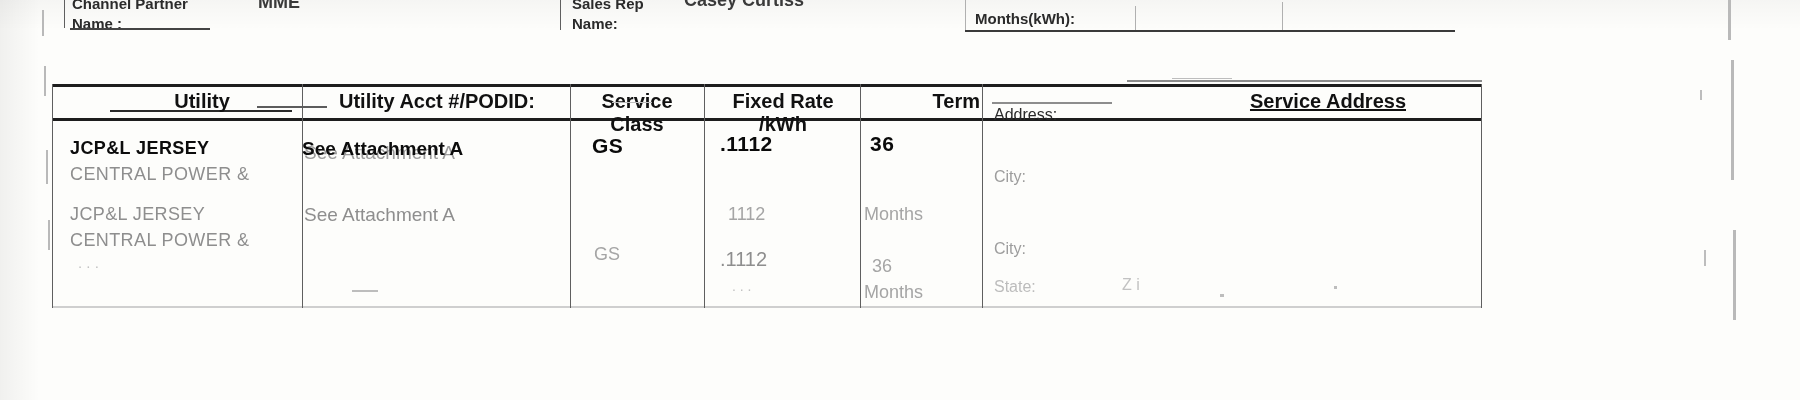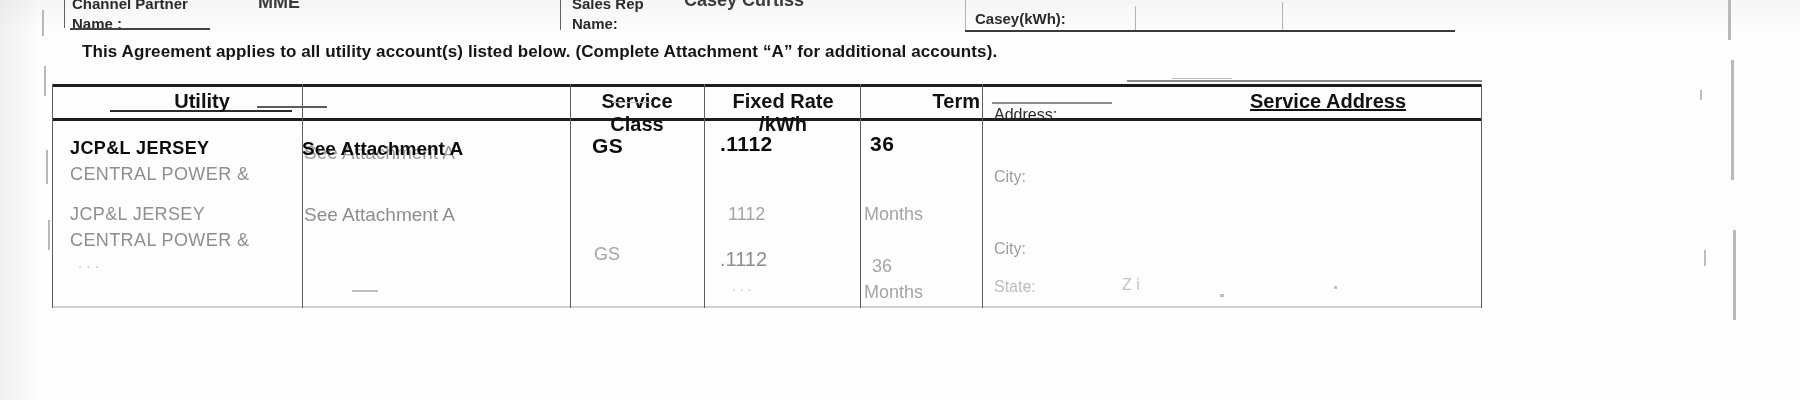--- a/index.html
+++ b/index.html
@@ -152,32 +152,31 @@
   <div class="edge-mark" style="left:1733px;top:230px;width:3px;height:90px;"></div>
 
   <div class="blk hdr-label" style="left:72px;top:-6px;line-height:20px;">Channel Partner
 Name :</div>
   <div class="blk hdr-value" style="left:258px;top:-8px;">MME</div>
 
   <div class="blk hdr-label" style="left:572px;top:-6px;line-height:20px;">Sales Rep
 Name:</div>
   <div class="blk hdr-value" style="left:684px;top:-10px;">Casey Curtiss</div>
 
-  <div class="blk hdr-label" style="left:975px;top:10px;">Casey(kWh):</div>
+  <div class="blk hdr-label" style="left:975px;top:10px;">Months(kWh):</div>
   <div class="blk hdr-value" style="left:1288px;top:-10px;color:#8a8a8a;"></div>
 
   <div class="rule" style="left:70px;top:28px;width:140px;height:2px;background:#444;"></div>
   <div class="rule vert" style="left:64px;top:-10px;height:38px;"></div>
   <div class="rule vert" style="left:560px;top:-10px;height:40px;"></div>
   <div class="rule vert-faint" style="left:965px;top:-10px;height:40px;"></div>
   <div class="rule vert-faint" style="left:1135px;top:6px;height:26px;"></div>
   <div class="rule vert-faint" style="left:1282px;top:2px;height:30px;"></div>
   <div class="rule" style="left:965px;top:30px;width:490px;height:2px;background:#3a3a3a;"></div>
 
-  <div class="blk" id="agreement-sentence" style="left:82px;top:42px;">This Agreement applies to all utility account(s) listed below. (Complete Attachment “A” for additional accounts).</div>
 
   <div id="acct-table">
 
     <div class="rule" style="left:0px;top:4px;width:1430px;height:3px;"></div>
     <div class="rule soft" style="left:1075px;top:0px;width:355px;height:2px;"></div>
     <div class="rule" style="left:0px;top:38px;width:1430px;height:3px;"></div>
     <div class="rule" style="left:0px;top:226px;width:1430px;height:2px;background:#cfcfcf;"></div>
 
     <div class="rule vert" style="left:0px;top:4px;height:224px;"></div>
     <div class="rule vert" style="left:250px;top:4px;height:224px;"></div>
@@ -185,20 +184,21 @@
     <div class="rule vert" style="left:652px;top:4px;height:224px;"></div>
     <div class="rule vert" style="left:808px;top:4px;height:224px;"></div>
     <div class="rule vert" style="left:930px;top:4px;height:224px;"></div>
     <div class="rule vert" style="left:1429px;top:4px;height:224px;"></div>
 
     <div class="rule" style="left:58px;top:30px;width:182px;height:2px;background:#2a2a2a;"></div>
     <div class="rule" style="left:205px;top:26px;width:70px;height:2px;background:#5c5c5c;"></div>
     <div class="rule" style="left:940px;top:22px;width:120px;height:2px;background:#8d8d8d;"></div>
 
     <div class="col-head" style="left:60px;top:10px;width:180px;">Utility</div>
+    <div class="col-head" style="left:262px;top:10px;width:246px;">Utility Acct #/PODID:</div>
     <div class="col-head" style="left:520px;top:10px;width:130px;">Service Class</div>
     <div class="col-head" style="left:656px;top:10px;width:150px;text-align:center;">Fixed Rate /kWh</div>
     <div class="col-head" style="left:812px;top:10px;width:116px;text-align:right;">Term</div>
     <div class="col-head" style="left:1076px;top:10px;width:400px;text-decoration:underline;">Service Address</div>
 
     <div>
 
       <div class="cell dark" style="left:18px;top:58px;font-size:18px;letter-spacing:0.4px;">JCP&amp;L JERSEY</div>
       <div class="cell ghost" style="left:18px;top:84px;font-size:18px;letter-spacing:0.4px;">CENTRAL POWER &amp;</div>
 

